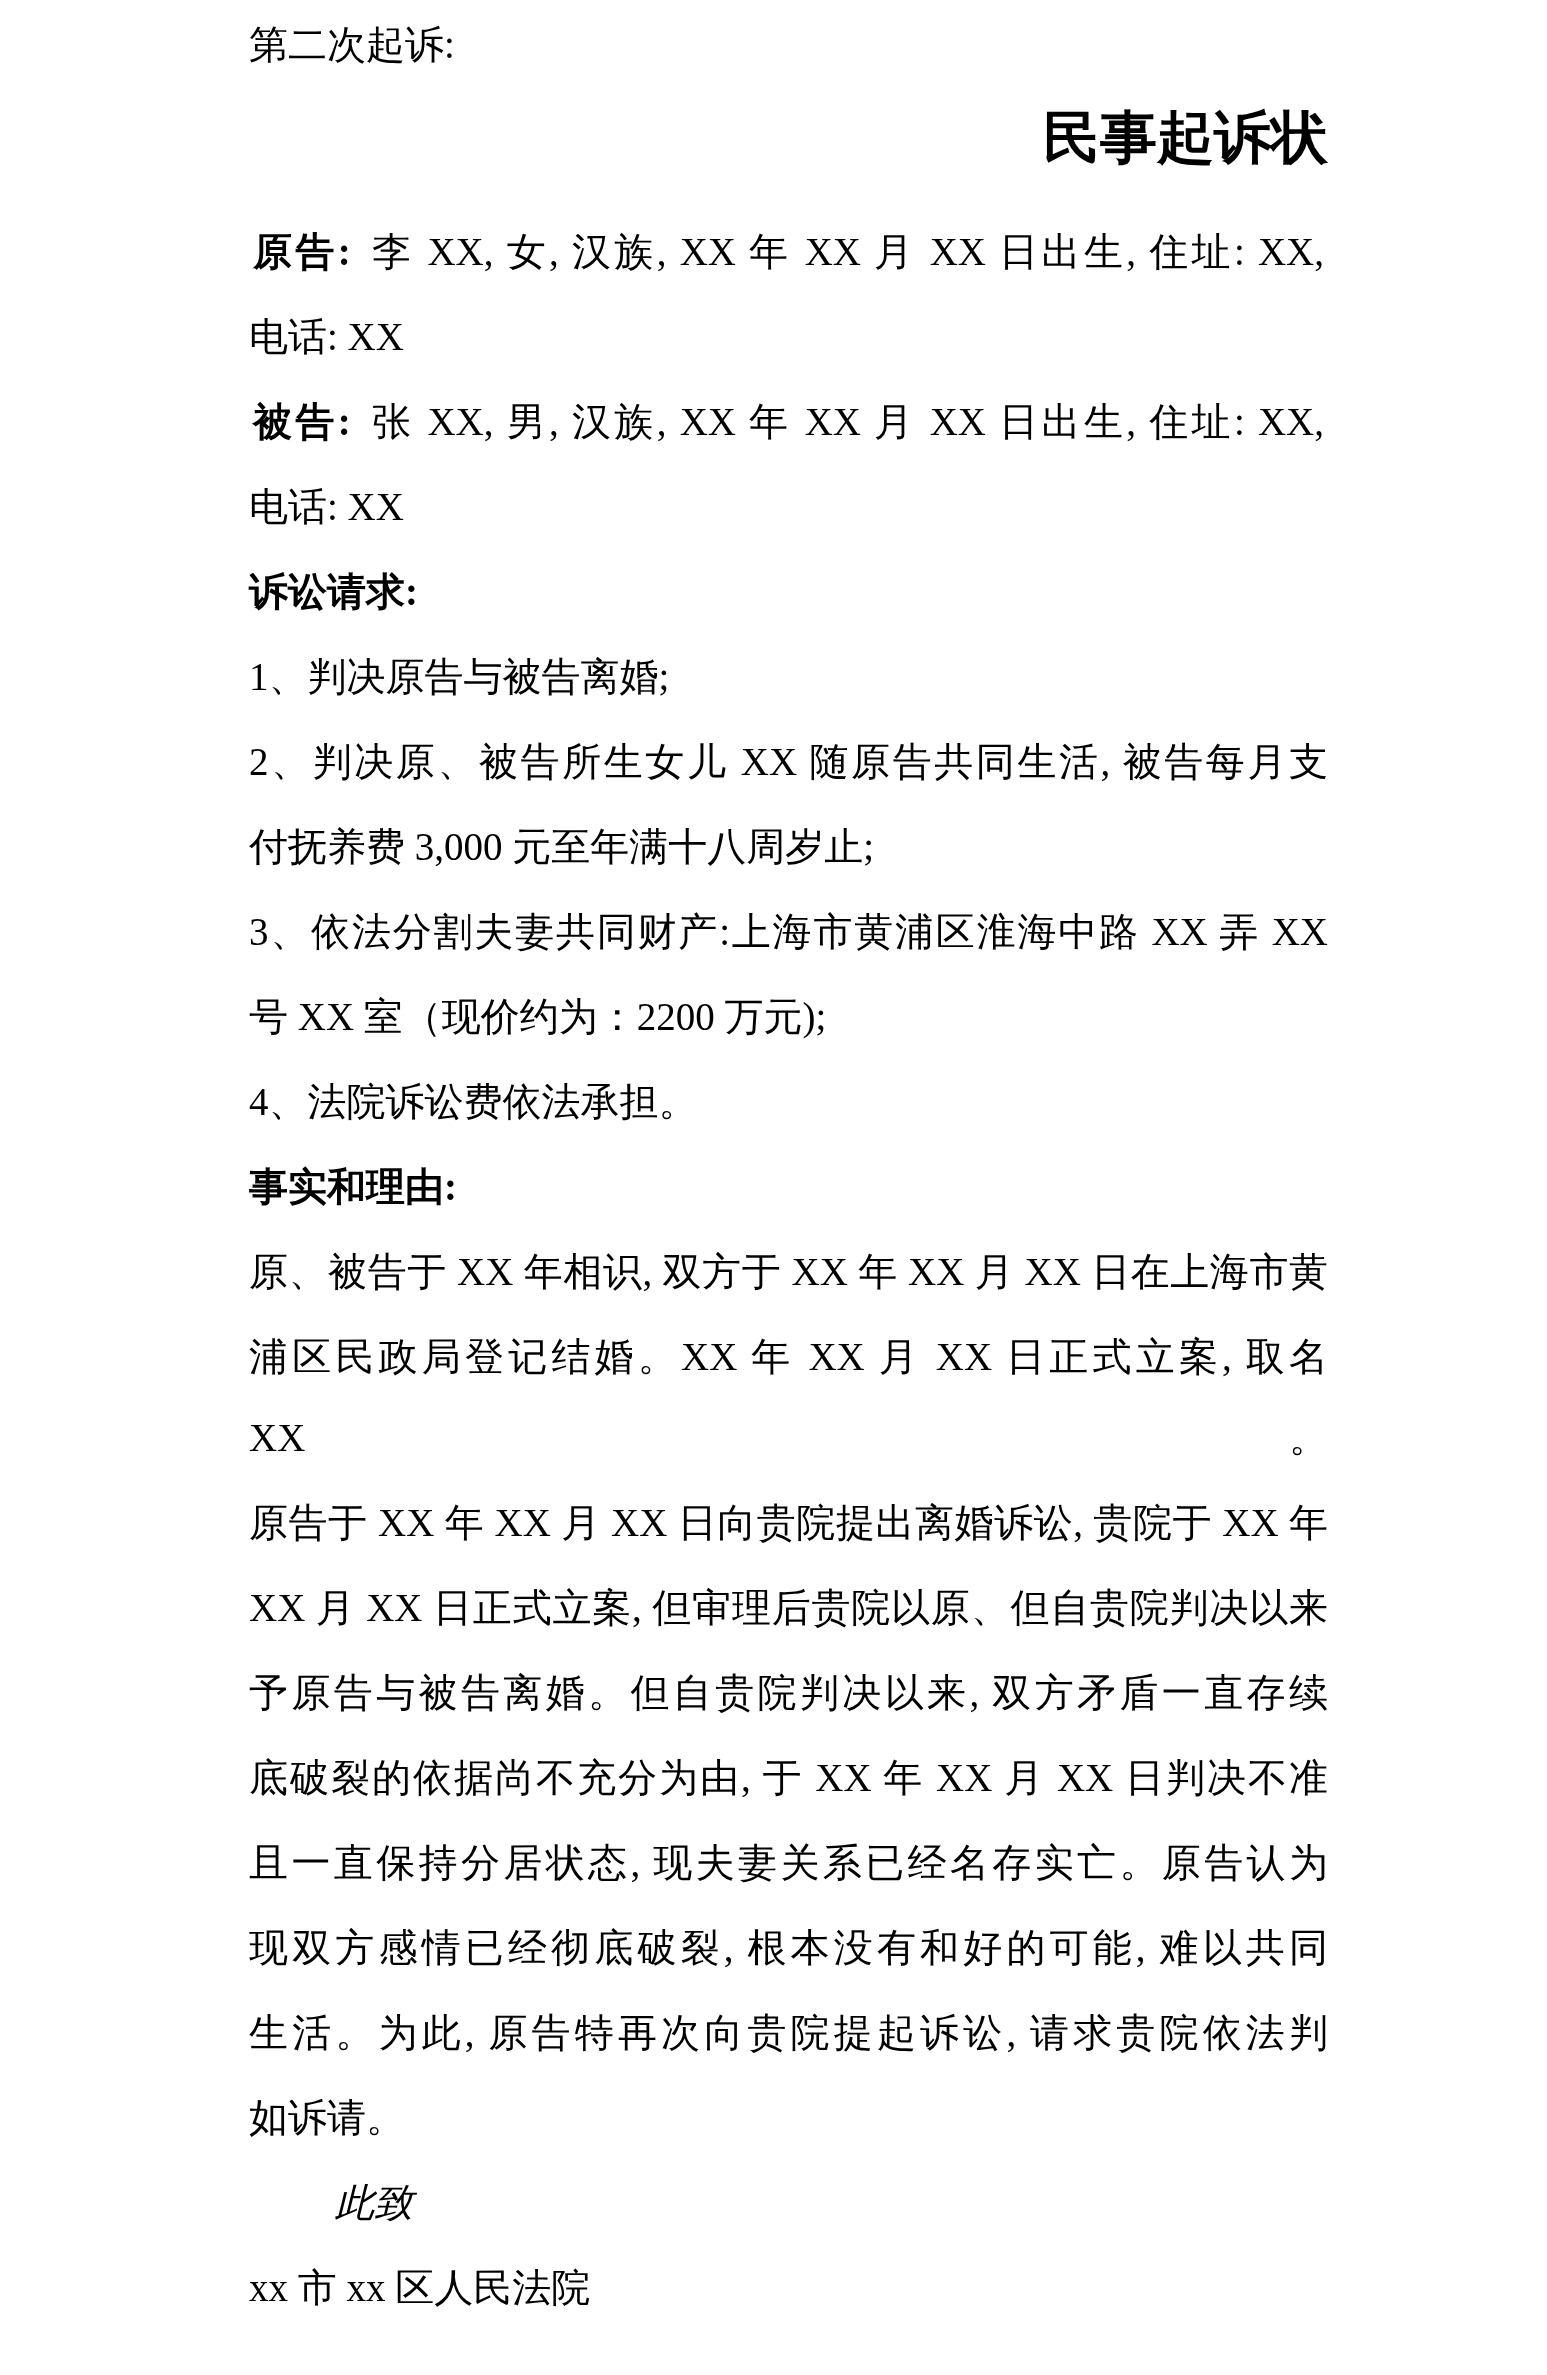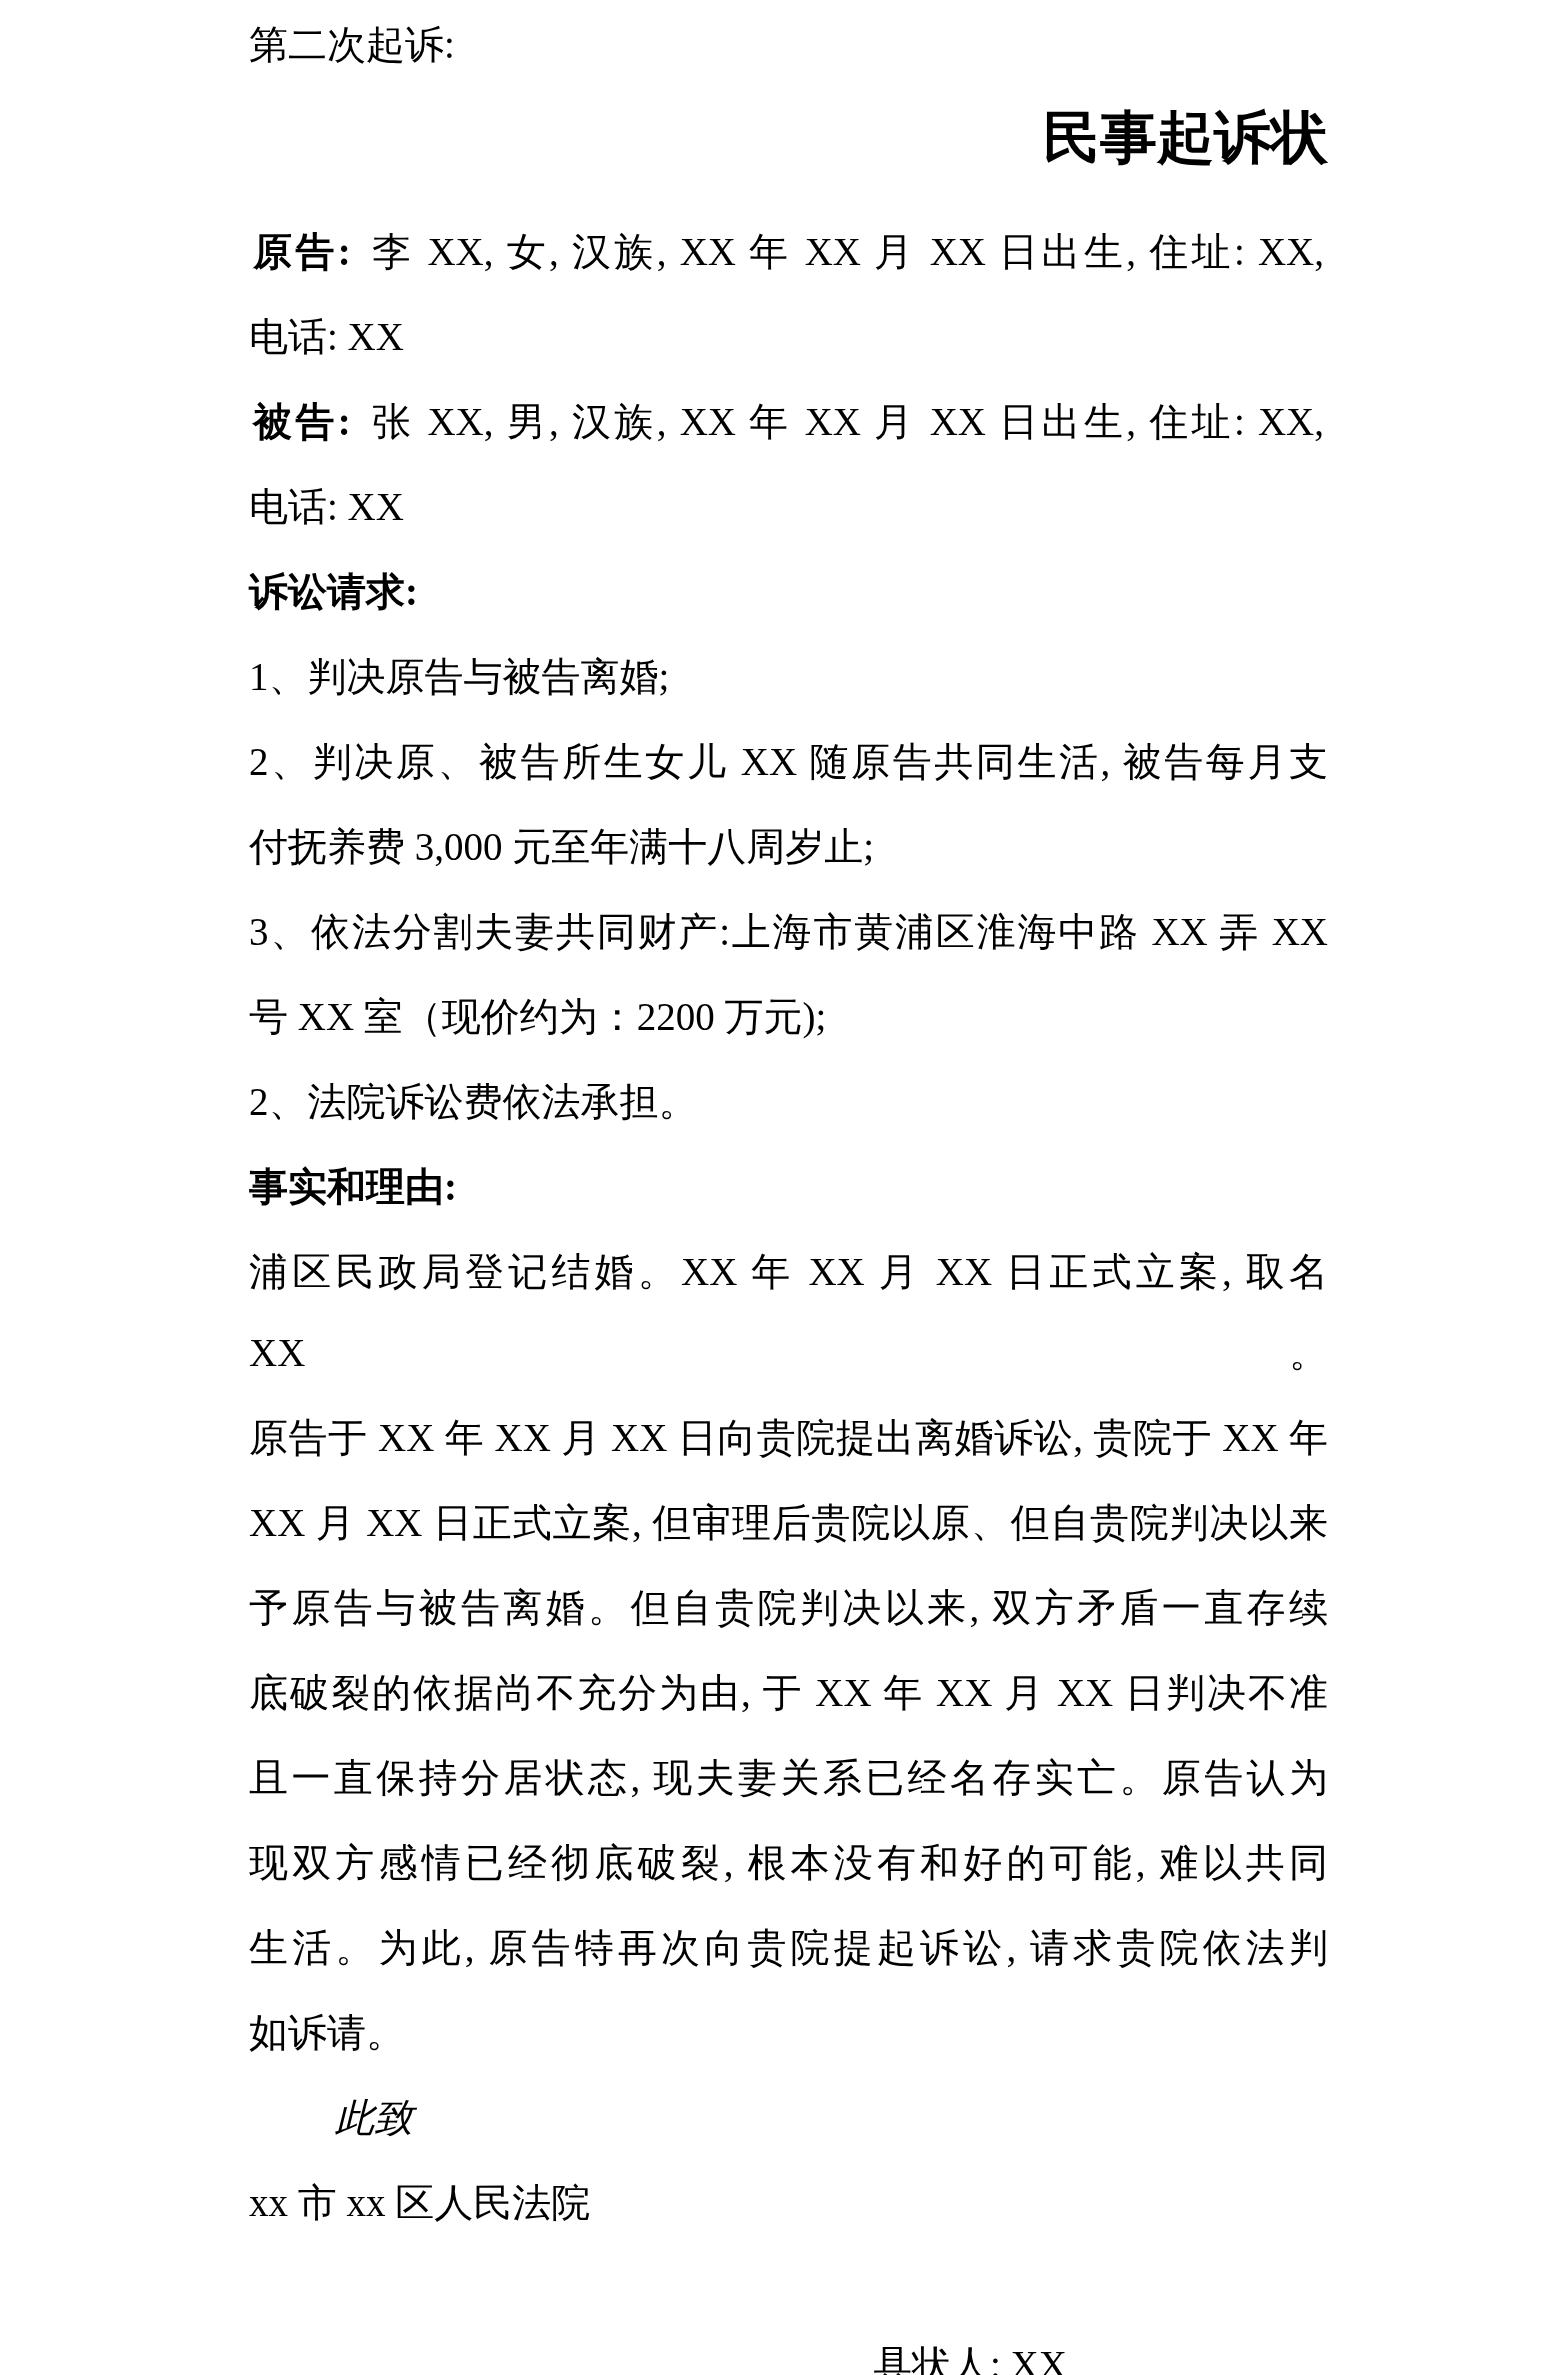--- a/index.html
+++ b/index.html
@@ -59,24 +59,25 @@
   <div class="line just"><span class="b">被告:</span><span> 张 XX, 男, 汉族, XX 年 XX 月 XX 日出生, 住址: XX,</span></div>
   <div class="line">电话: XX</div>
 
   <div class="line b">诉讼请求:</div>
 
   <div class="line">1、判决原告与被告离婚;</div>
   <div class="line just">2、判决原、被告所生女儿 XX 随原告共同生活, 被告每月支</div>
   <div class="line">付抚养费 3,000 元至年满十八周岁止;</div>
   <div class="line just">3、依法分割夫妻共同财产:上海市黄浦区淮海中路 XX 弄 XX</div>
   <div class="line">号 XX 室（现价约为：2200 万元);</div>
-  <div class="line">2、法院诉讼费依法承担。</div>
+  <div class="line">4、法院诉讼费依法承担。</div>
 
   <div class="line b">事实和理由:</div>
 
+  <div class="line just">原、被告于 XX 年相识, 双方于 XX 年 XX 月 XX 日在上海市黄</div>
   <div class="line just">浦区民政局登记结婚。XX 年 XX 月 XX 日正式立案, 取名 XX。</div>
   <div class="line just">原告于 XX 年 XX 月 XX 日向贵院提出离婚诉讼, 贵院于 XX 年</div>
   <div class="line just">XX 月 XX 日正式立案, 但审理后贵院以原、但自贵院判决以来</div>
   <div class="line just">予原告与被告离婚。但自贵院判决以来, 双方矛盾一直存续</div>
   <div class="line just">底破裂的依据尚不充分为由, 于 XX 年 XX 月 XX 日判决不准</div>
   <div class="line just">且一直保持分居状态, 现夫妻关系已经名存实亡。原告认为</div>
   <div class="line just">现双方感情已经彻底破裂, 根本没有和好的可能, 难以共同</div>
   <div class="line just">生活。为此, 原告特再次向贵院提起诉讼, 请求贵院依法判</div>
   <div class="line">如诉请。</div>
 

